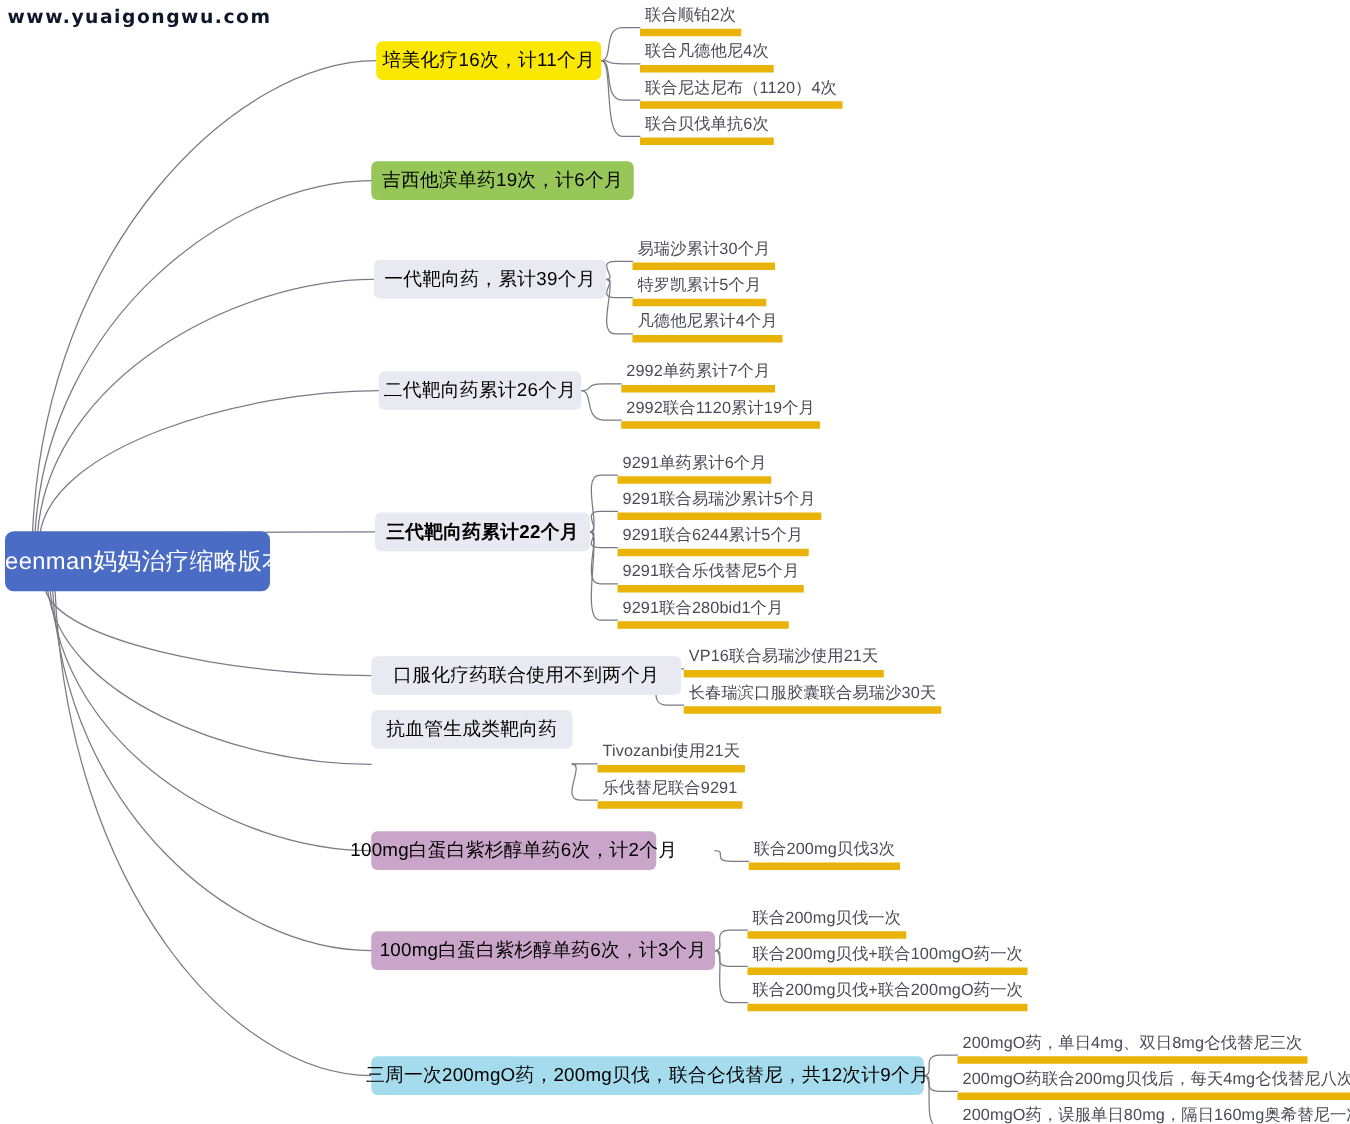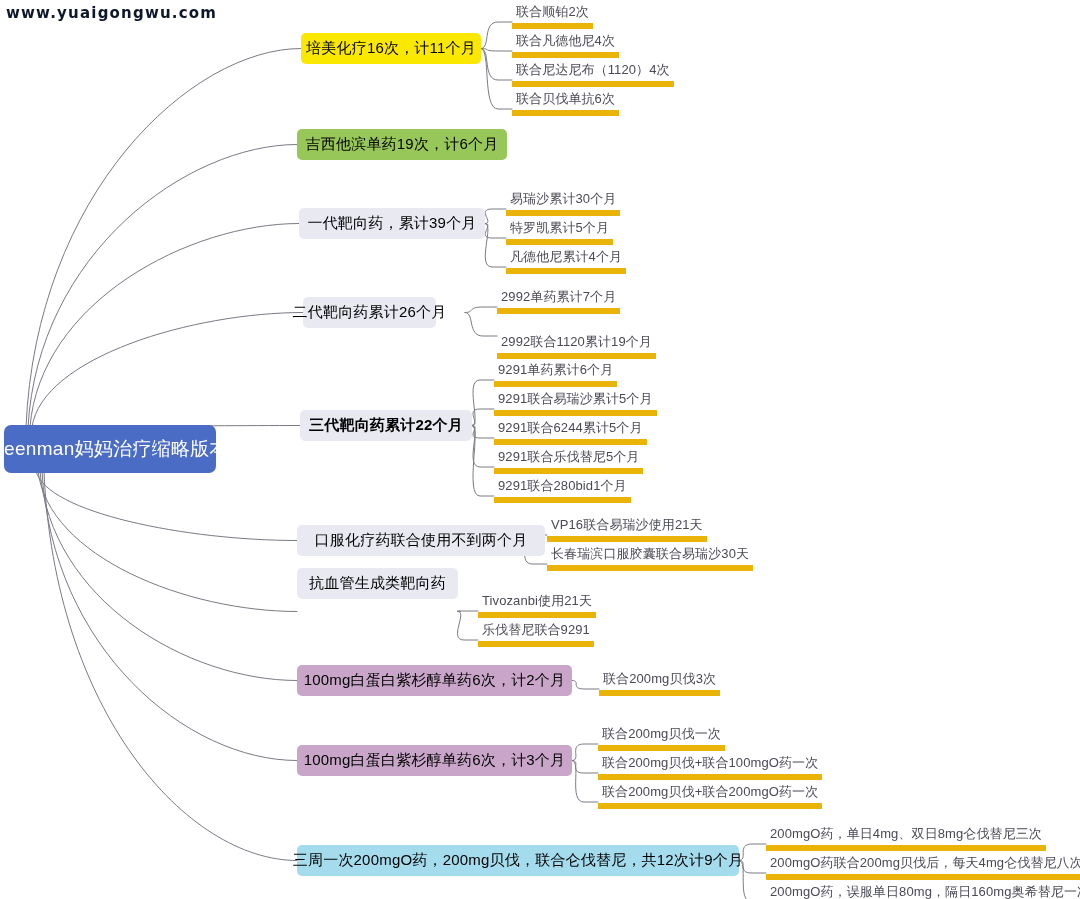--- a/index.html
+++ b/index.html
@@ -119,36 +119,36 @@
       <div class="node yellow" style="left: 301px; top: 33px; width: 180px; height: 31px;">培美化疗16次，计11个月</div>
       <div class="leaf" style="left: 512px; top: 3px;">联合顺铂2次</div>
       <div class="leaf" style="left: 512px; top: 32px;">联合凡德他尼4次</div>
       <div class="leaf" style="left: 512px; top: 61px;">联合尼达尼布（1120）4次</div>
       <div class="leaf" style="left: 512px; top: 90px;">联合贝伐单抗6次</div>
       <div class="node green" style="left: 297px; top: 129px; width: 210px; height: 31px;">吉西他滨单药19次，计6个月</div>
       <div class="node lavender" style="left: 299px; top: 208px; width: 186px; height: 31px;">一代靶向药，累计39个月</div>
       <div class="leaf" style="left: 506px; top: 190px;">易瑞沙累计30个月</div>
       <div class="leaf" style="left: 506px; top: 219px;">特罗凯累计5个月</div>
       <div class="leaf" style="left: 506px; top: 248px;">凡德他尼累计4个月</div>
-      <div class="node lavender" style="left: 303px; top: 297px; width: 133px; height: 31px;">二代靶向药累计26个月</div>
+      <div class="node lavender" style="left: 303px; top: 297px; width: 162px; height: 31px;">二代靶向药累计26个月</div>
       <div class="leaf" style="left: 497px; top: 288px;">2992单药累计7个月</div>
-      <div class="leaf" style="left: 497px; top: 333px;">2992联合1120累计19个月</div>
+      <div class="leaf" style="left: 497px; top: 317px;">2992联合1120累计19个月</div>
       <div class="node lavender" style="left: 300px; top: 410px; width: 172px; height: 31px; font-weight: bold;">三代靶向药累计22个月</div>
       <div class="leaf" style="left: 494px; top: 361px;">9291单药累计6个月</div>
       <div class="leaf" style="left: 494px; top: 390px;">9291联合易瑞沙累计5个月</div>
       <div class="leaf" style="left: 494px; top: 419px;">9291联合6244累计5个月</div>
       <div class="leaf" style="left: 494px; top: 448px;">9291联合乐伐替尼5个月</div>
       <div class="leaf" style="left: 494px; top: 477px;">9291联合280bid1个月</div>
       <div class="node lavender" style="left: 297px; top: 525px; width: 248px; height: 31px;">口服化疗药联合使用不到两个月</div>
       <div class="leaf" style="left: 547px; top: 516px;">VP16联合易瑞沙使用21天</div>
       <div class="leaf" style="left: 547px; top: 545px;">长春瑞滨口服胶囊联合易瑞沙30天</div>
       <div class="node lavender" style="left: 297px; top: 568px; width: 161px; height: 31px;">抗血管生成类靶向药</div>
       <div class="leaf" style="left: 478px; top: 592px;">Tivozanbi使用21天</div>
       <div class="leaf" style="left: 478px; top: 621px;">乐伐替尼联合9291</div>
-      <div class="node purple" style="left: 297px; top: 665px; width: 275px; height: 31px;">100mg白蛋白紫杉醇单药6次，计2个月</div>
+      <div class="node purple" style="left: 297px; top: 665px; width: 228px; height: 31px;">100mg白蛋白紫杉醇单药6次，计2个月</div>
       <div class="leaf" style="left: 599px; top: 670px;">联合200mg贝伐3次</div>
       <div class="node purple" style="left: 297px; top: 745px; width: 275px; height: 31px;">100mg白蛋白紫杉醇单药6次，计3个月</div>
       <div class="leaf" style="left: 598px; top: 725px;">联合200mg贝伐一次</div>
       <div class="leaf" style="left: 598px; top: 754px;">联合200mg贝伐+联合100mgO药一次</div>
       <div class="leaf" style="left: 598px; top: 783px;">联合200mg贝伐+联合200mgO药一次</div>
       <div class="node skyblue" style="left: 297px; top: 845px; width: 442px; height: 31px;">三周一次200mgO药，200mg贝伐，联合仑伐替尼，共12次计9个月</div>
       <div class="leaf" style="left: 766px; top: 825px;">200mgO药，单日4mg、双日8mg仑伐替尼三次</div>
       <div class="leaf" style="left: 766px; top: 854px;">200mgO药联合200mg贝伐后，每天4mg仑伐替尼八次</div>
       <div class="leaf" style="left: 766px; top: 883px;">200mgO药，误服单日80mg，隔日160mg奥希替尼一次</div>
     </div>

